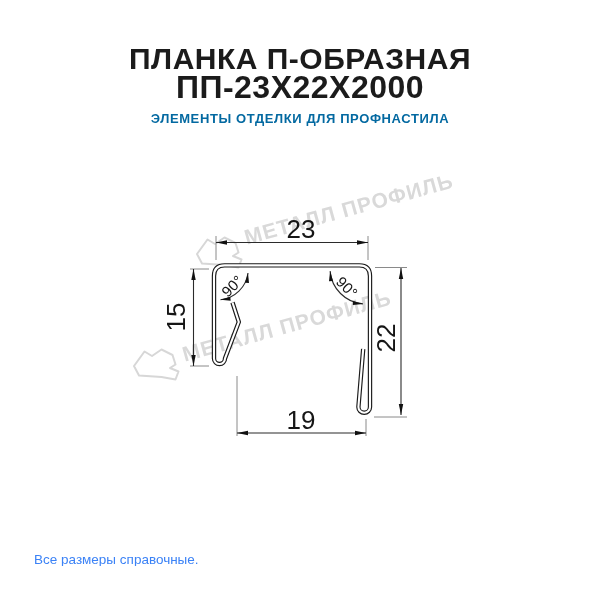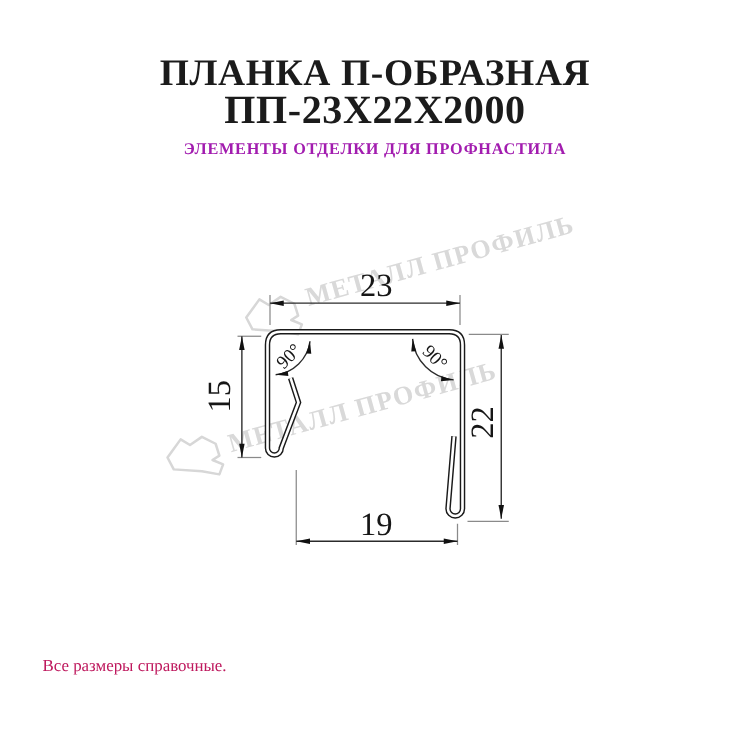--- a/index.html
+++ b/index.html
@@ -1,24 +1,24 @@
 <!DOCTYPE html>
 <html><head>
 <meta charset="utf-8">
 <style>
   html,body{margin:0;padding:0;background:#ffffff;}
   .stage{
     position:relative;width:600px;height:566px;background:#ffffff;overflow:hidden;
-    font-family:Liberation Serif, serif;
+    font-family:Liberation Sans, sans-serif;
   }
   
   .hdr{position:absolute;left:0;top:44px;width:600px;text-align:center;color:#1b1b1b;}
   .hdr .t1{font-size:30px;line-height:29px;font-weight:bold;letter-spacing:.5px;}
   .hdr .t2{font-size:32px;line-height:29px;font-weight:bold;letter-spacing:.5px;}
-  .hdr .sub{margin-top:9px;font-size:13px;font-weight:bold;letter-spacing:.6px;color:#a21caf;}
+  .hdr .sub{margin-top:9px;font-size:13px;font-weight:bold;letter-spacing:.6px;color:#0369a1;}
   
   .wm{
     position:absolute;white-space:nowrap;font-weight:bold;font-size:21px;letter-spacing:1px;
     color:#d9d9d9;transform-origin:0 50%;
   }
   .wm1{left:245px;top:226px;transform:rotate(-15.5deg);}
   .wm2{left:183px;top:343px;transform:rotate(-15.5deg);}
   
   .draw{position:absolute;left:0;top:0;width:600px;height:600px;}
   
@@ -26,21 +26,21 @@
     position:absolute;font-size:26px;color:#161616;white-space:nowrap;
     transform:translate(-50%,-50%);
   }
   .dim.v{transform:translate(-50%,-50%) rotate(-90deg);}
   .ang{
     position:absolute;font-size:15px;color:#161616;white-space:nowrap;
   }
   .angL{transform:translate(-50%,-50%) rotate(-45deg);}
   .angR{transform:translate(-50%,-50%) rotate(45deg);}
   
-  .foot{position:absolute;left:34px;top:524px;font-size:13.5px;line-height:17px;color:#be185d;}
+  .foot{position:absolute;left:34px;top:551px;font-size:13.5px;line-height:17px;color:#3b82f6;}
 </style>
 </head>
 <body>
 
 <div class="stage">
 
   <div class="hdr">
     <div class="t1">ПЛАНКА П-ОБРАЗНАЯ</div>
     <div class="t2">ПП-23Х22Х2000</div>
     <div class="sub">ЭЛЕМЕНТЫ ОТДЕЛКИ ДЛЯ ПРОФНАСТИЛА</div>

